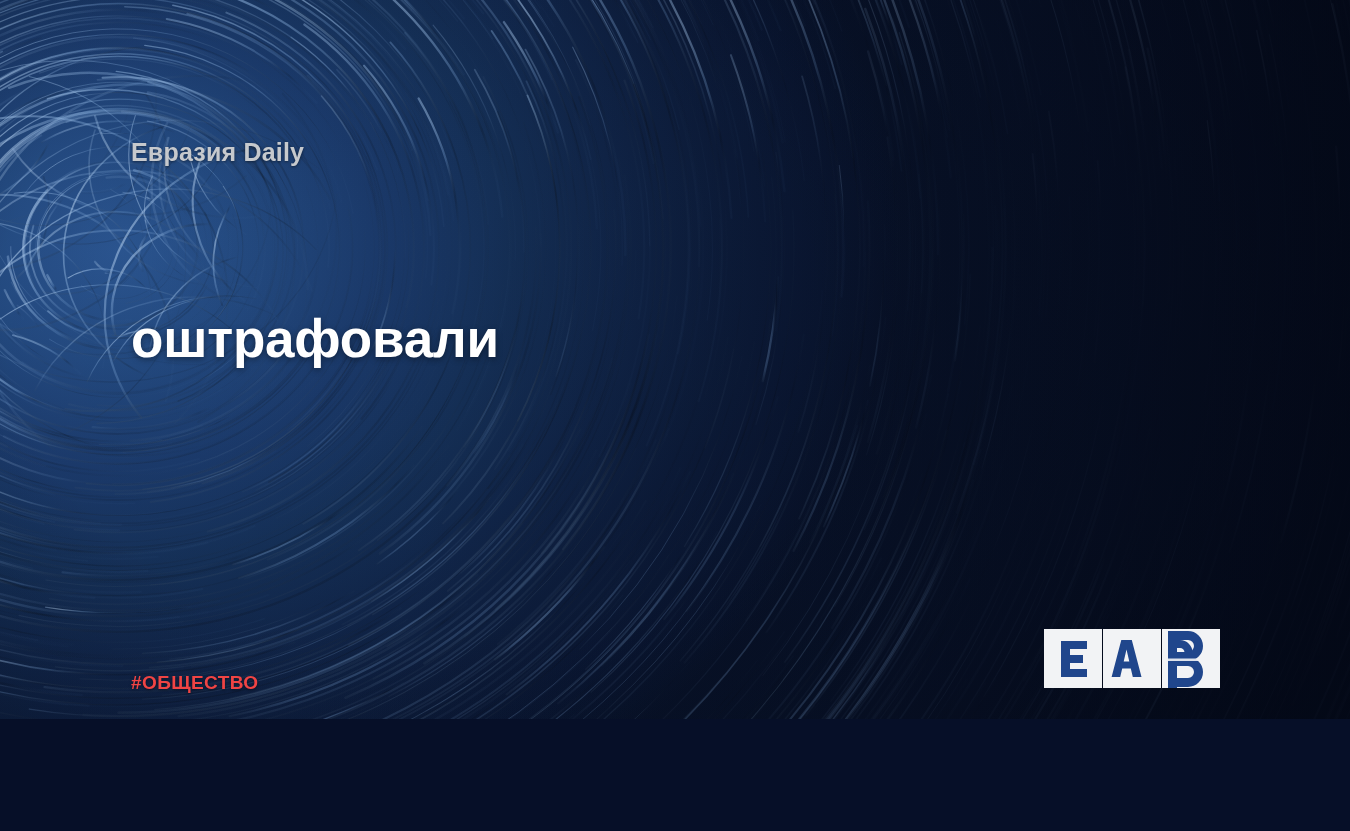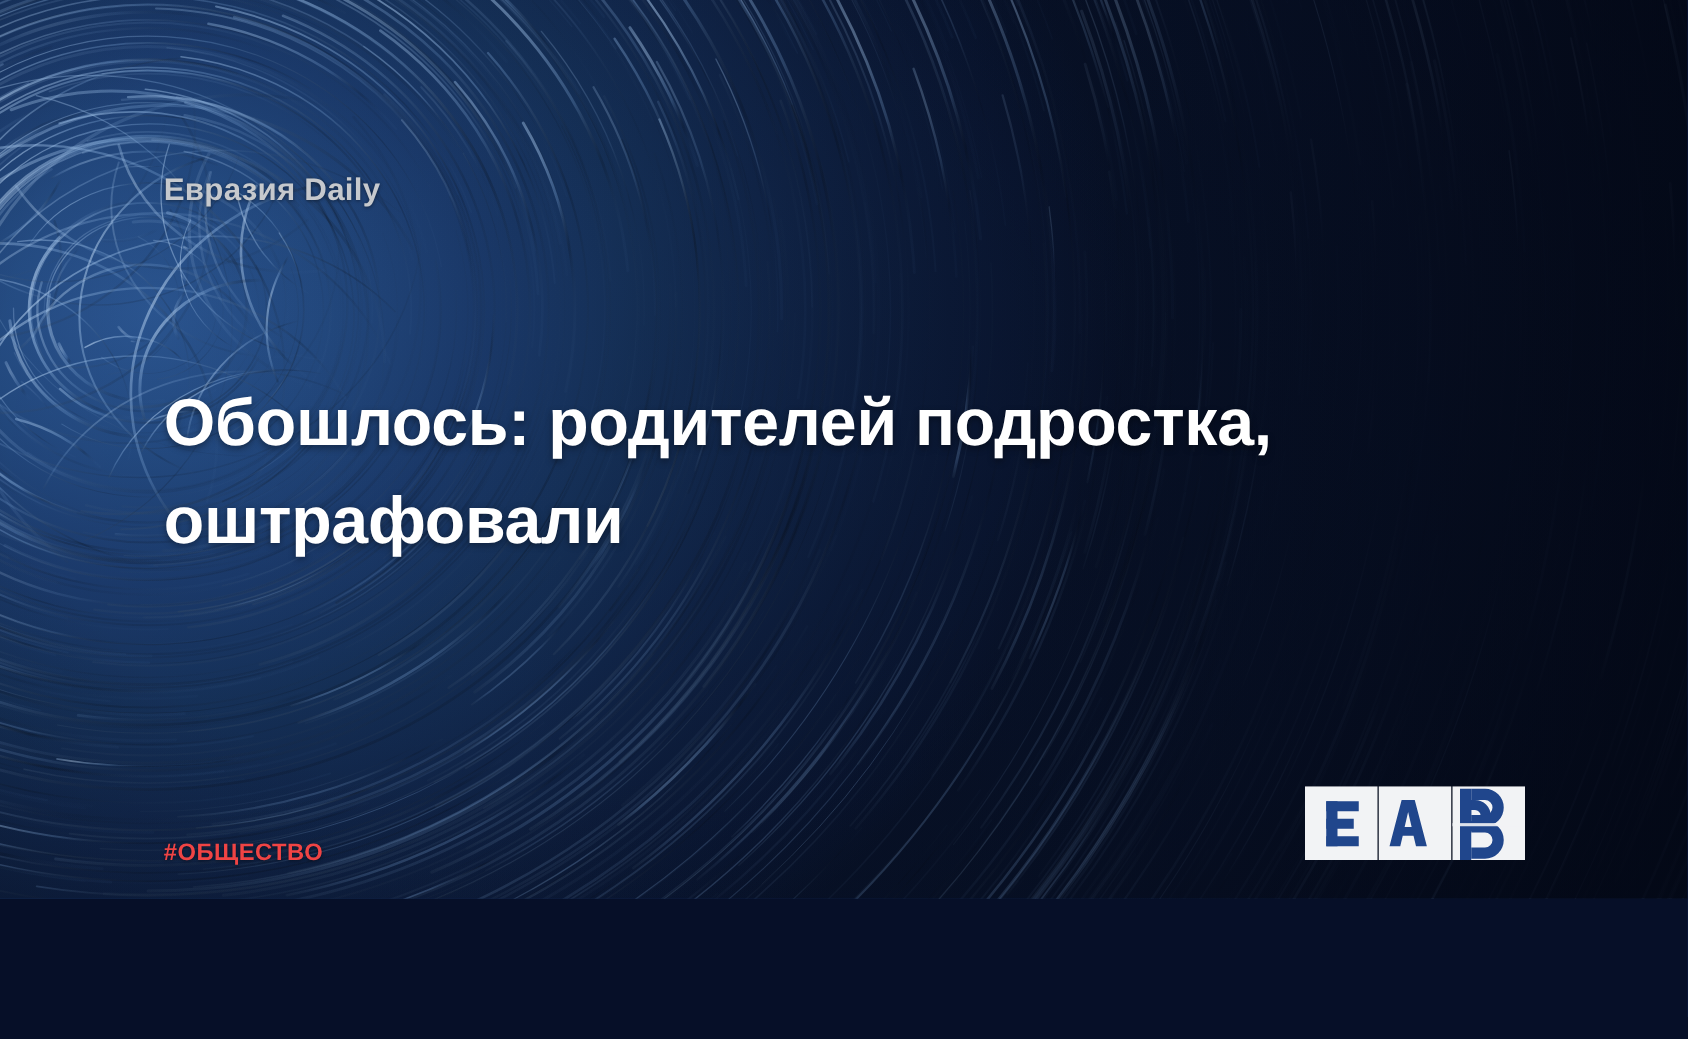--- a/index.html
+++ b/index.html
@@ -1154,21 +1154,20 @@
           <path d="M307.7 75.9 A266.5 245.1 0 0 1 148.3 491.6" stroke-width="2.32" opacity="0.43"></path>
         </g>
     </svg>
   </div>
   <div id="bg-darken-right"></div>
   <div id="bg-vignette"></div>
 
   <div id="brand">Евразия Daily</div>
 
   <h1 id="headline">
-    <span class="hl-line">Обошлось: родителей подростка,</span>
     <span class="hl-line">оштрафовали</span>
   </h1>
 
   <div id="tag">#ОБЩЕСТВО</div>
 
   <div id="logo">
     <svg width="176" height="59" viewBox="0 0 176 59" xmlns="http://www.w3.org/2000/svg">
 
       <rect x="0" y="0" width="58" height="59" fill="#f2f3f5"></rect>
       <g fill="#20468c">

